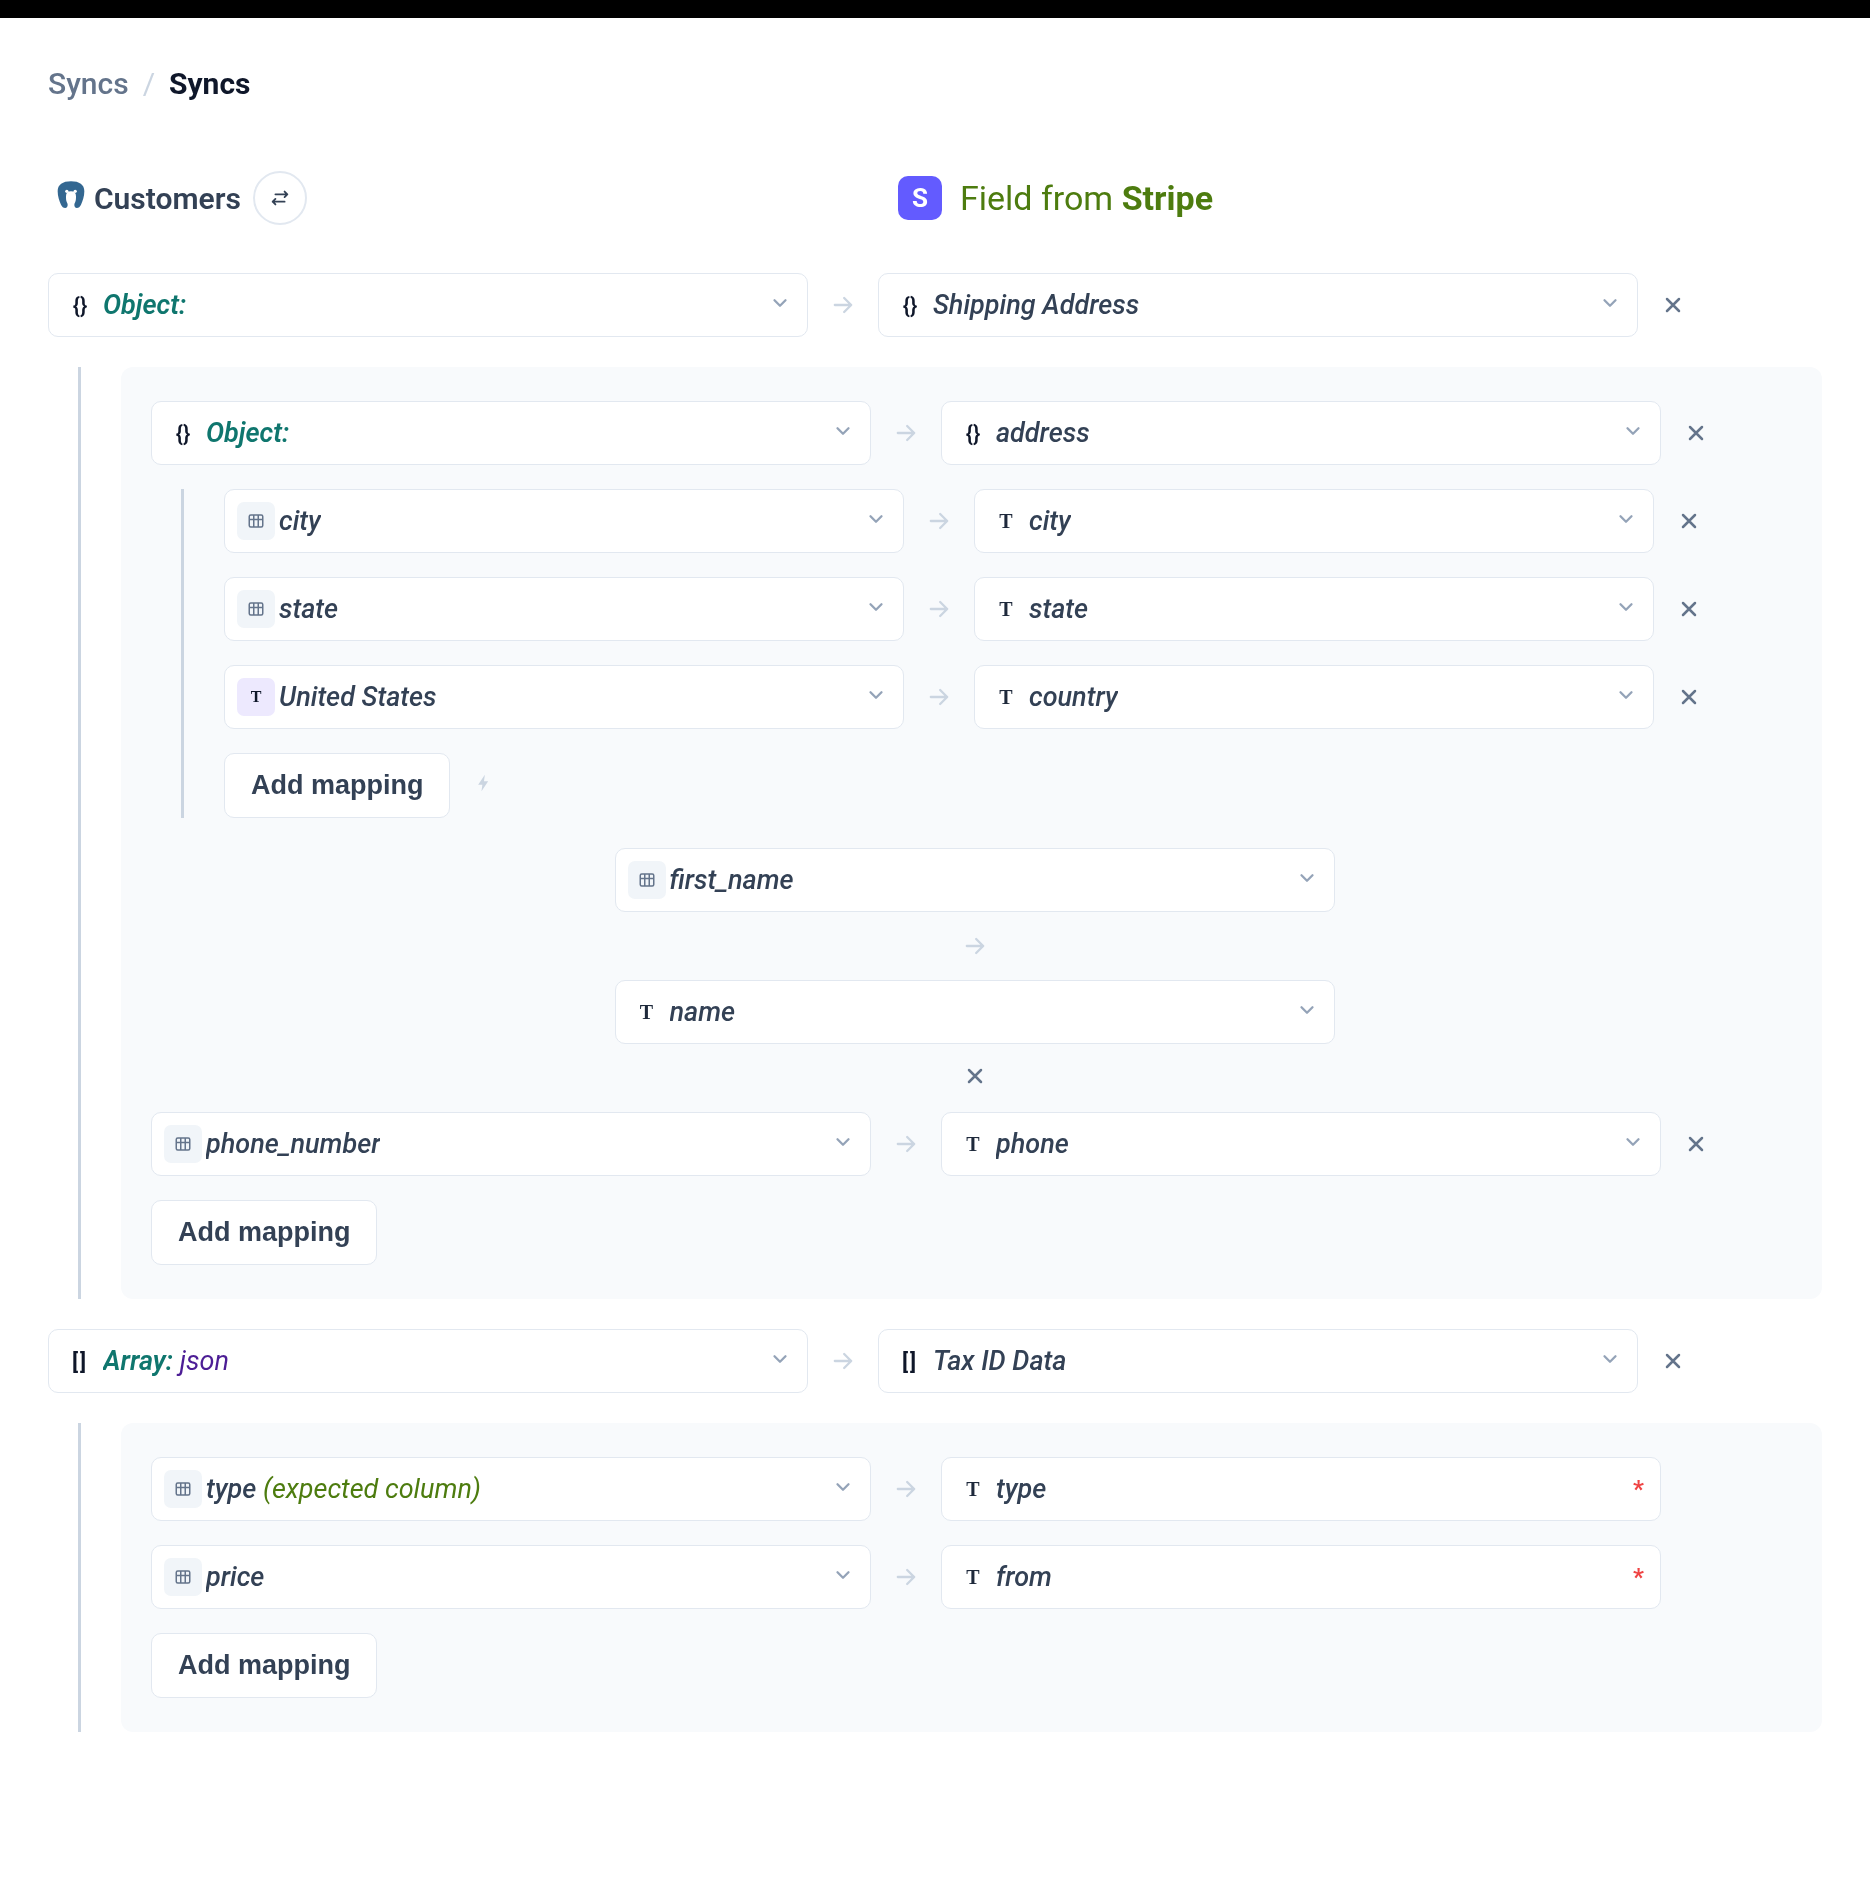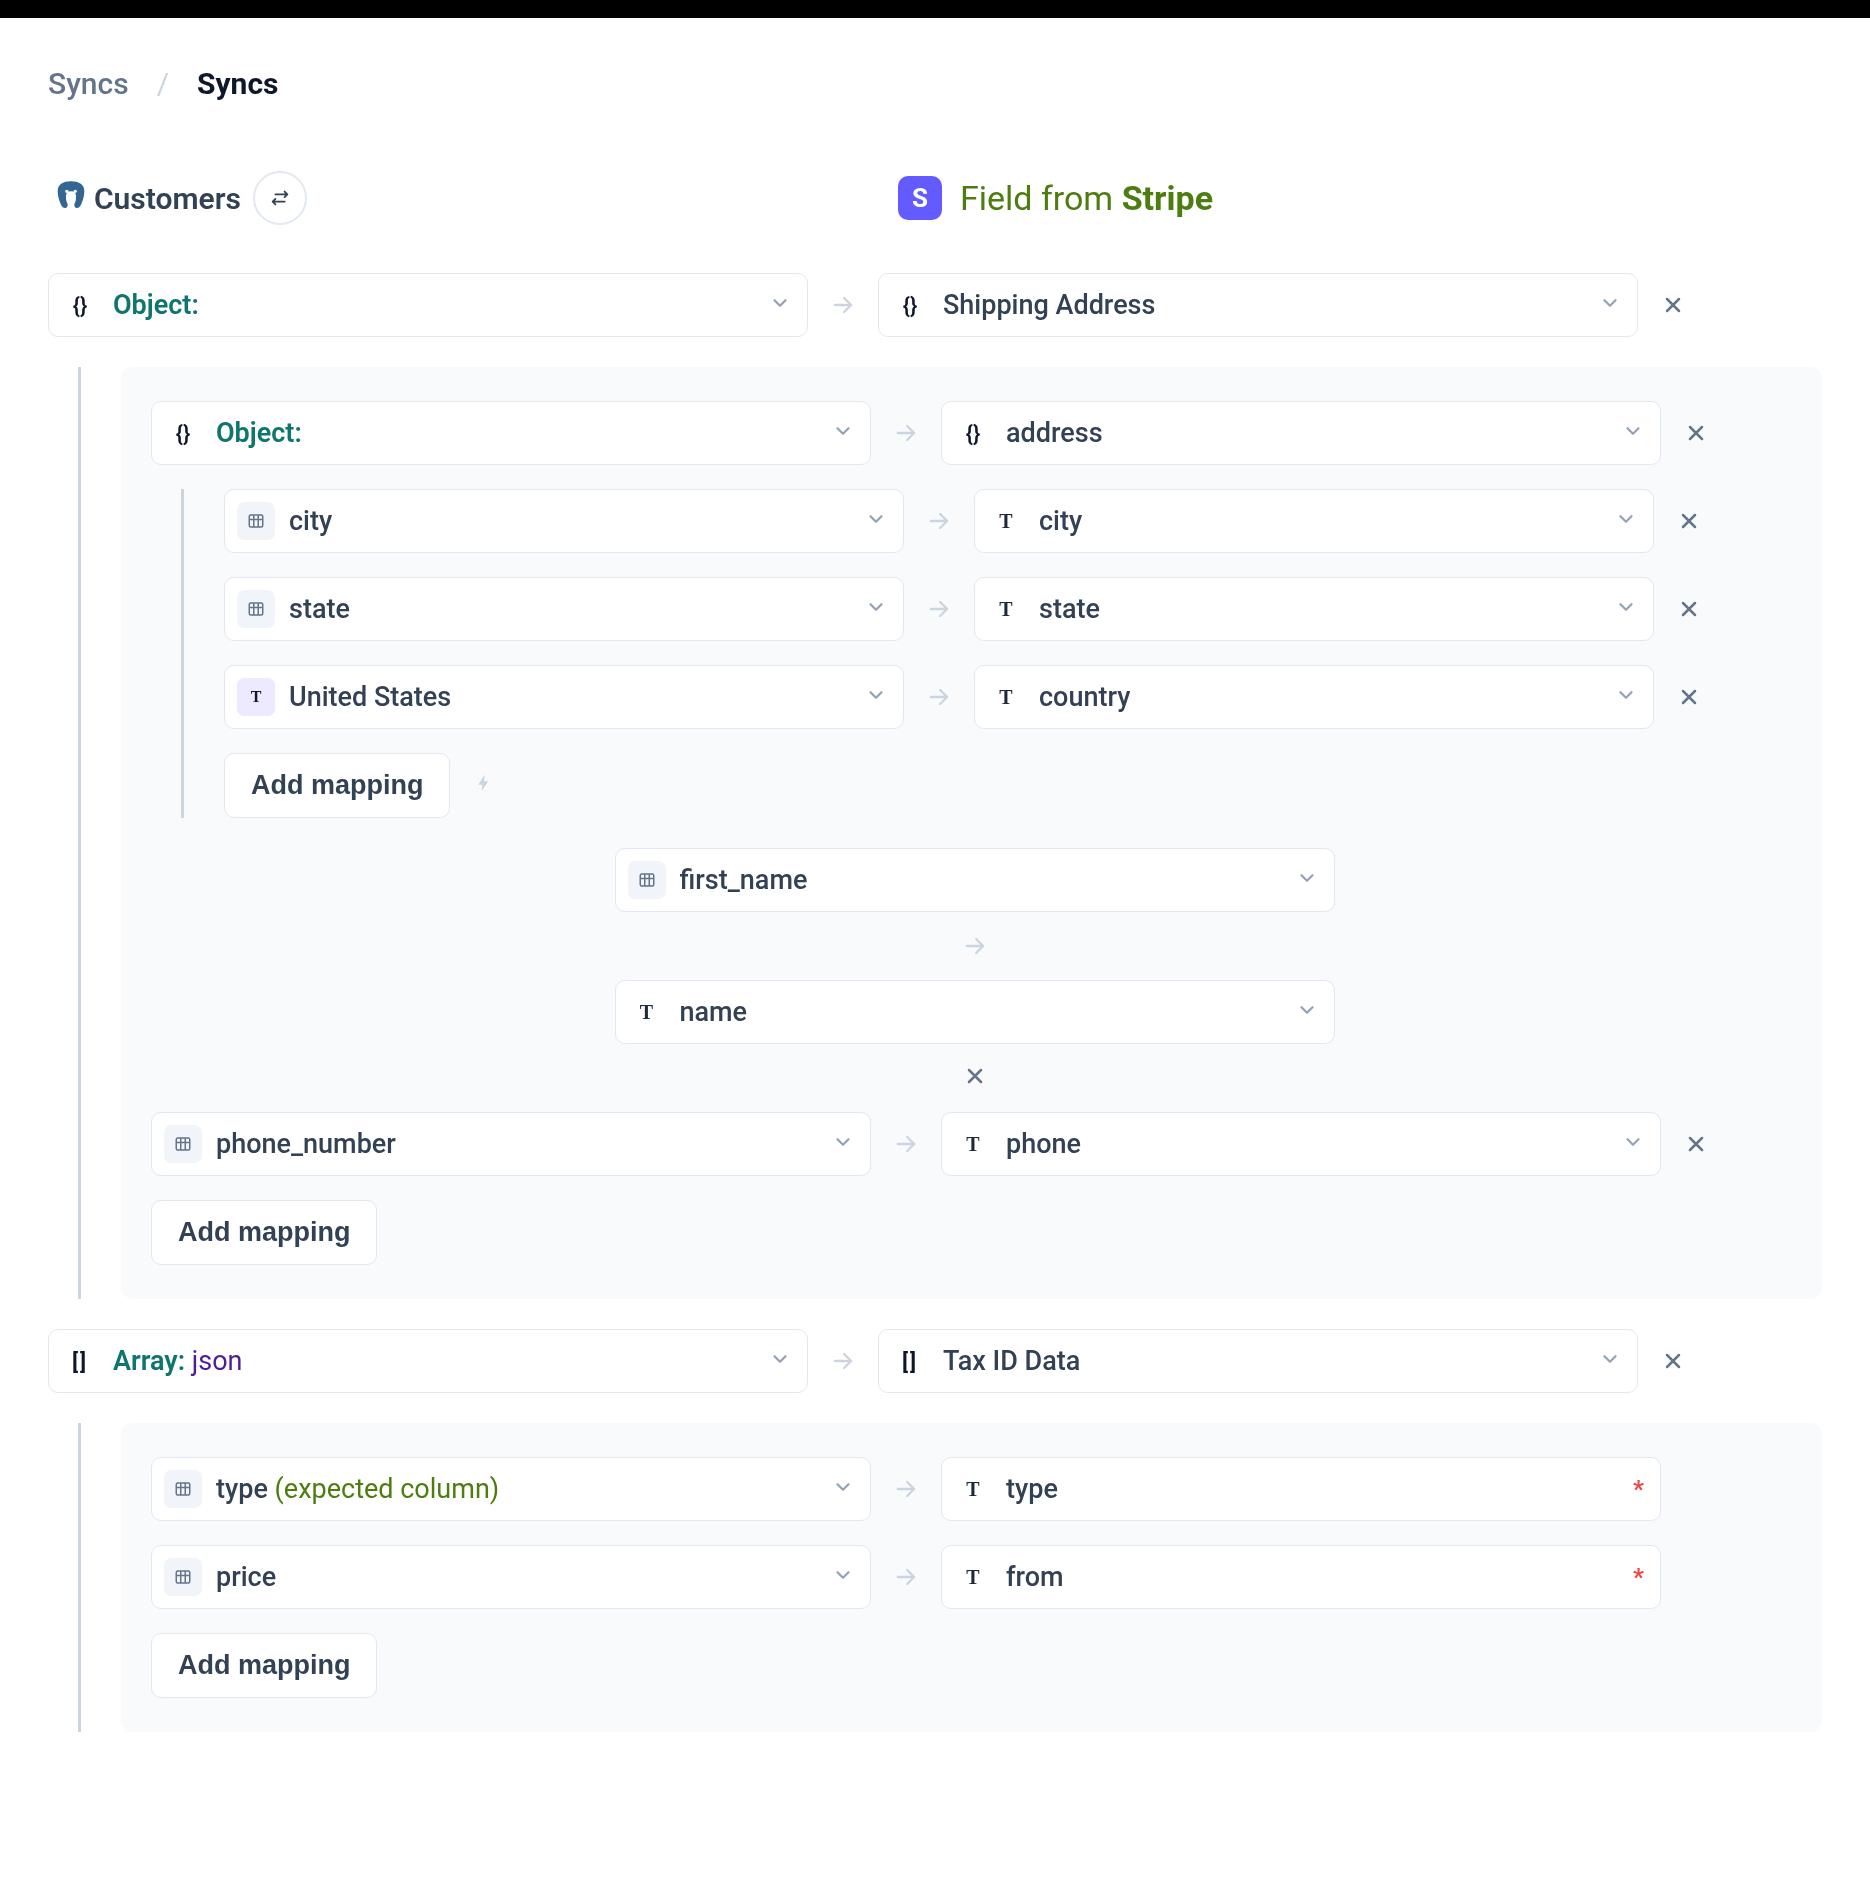--- a/index.html
+++ b/index.html
@@ -11,21 +11,21 @@
 .topbar {
   height: 18px;
   background: #000;
 }
 .page {
   padding: 48px 48px 0 48px;
 }
 .breadcrumb {
   display: flex;
   align-items: center;
-  gap: 28px;
+  gap: 14px;
   font-size: 30px;
   margin-bottom: 70px;
 }
 .breadcrumb .crumb-link {
   color: #64748b;
   font-weight: 500;
 }
 .breadcrumb .crumb-sep {
   color: #cbd5e1;
   font-weight: 400;
@@ -129,24 +129,24 @@
 .chip-T {
   font-family: Georgia, 'Times New Roman', serif;
   font-weight: 700;
   font-size: 20px;
 }
 .chip-brackets { color: #0f172a; font-size: 22px; font-weight: 700; letter-spacing: 2px; }
 .select .label {
   font-size: 27px;
   font-weight: 500;
   color: #334155;
-  margin-left: 10px;
   white-space: nowrap;
   overflow: hidden;
   text-overflow: ellipsis;
+  font-style: italic;
 }
 .select .label.object-label { color: #0f766e; font-weight: 600; }
 .select .label .muted { color: #4d7c0f; font-weight: 400; }
 .select .label .array-json { color: #4c1d95; font-weight: 400; }
 .select .chevron {
   margin-left: auto;
   color: #94a3b8;
   flex-shrink: 0;
 }
 .select .req-star {

